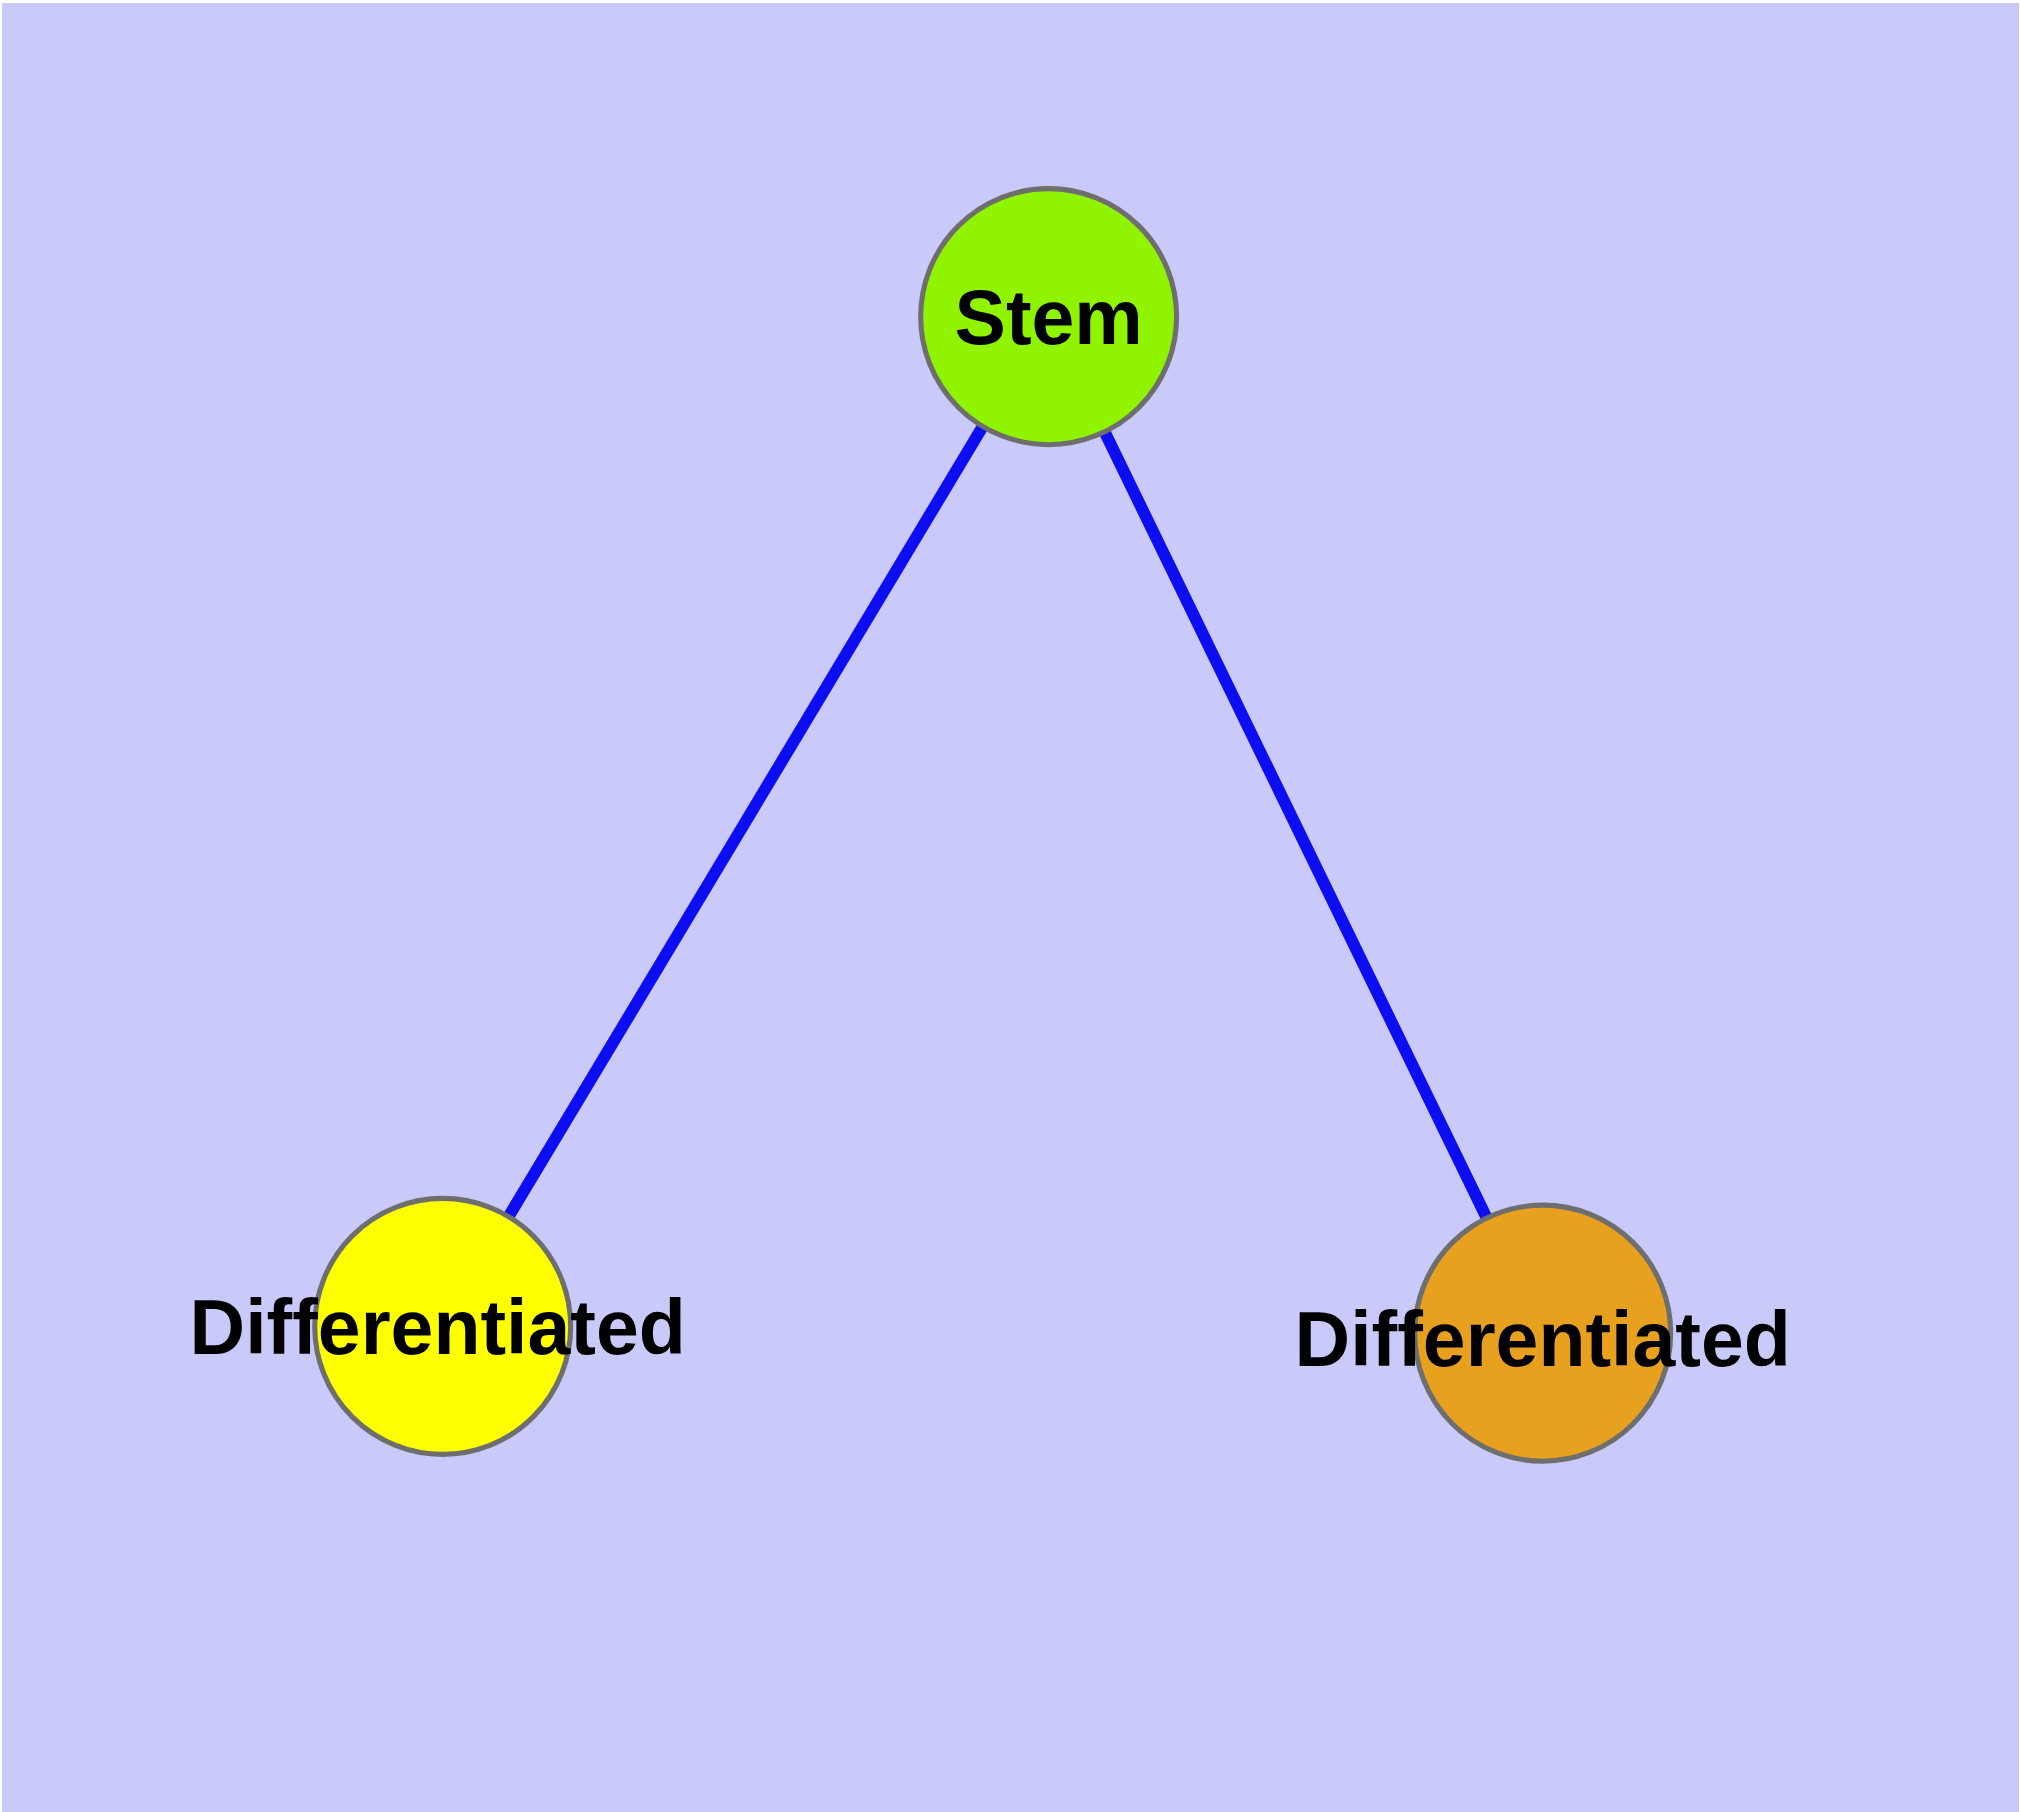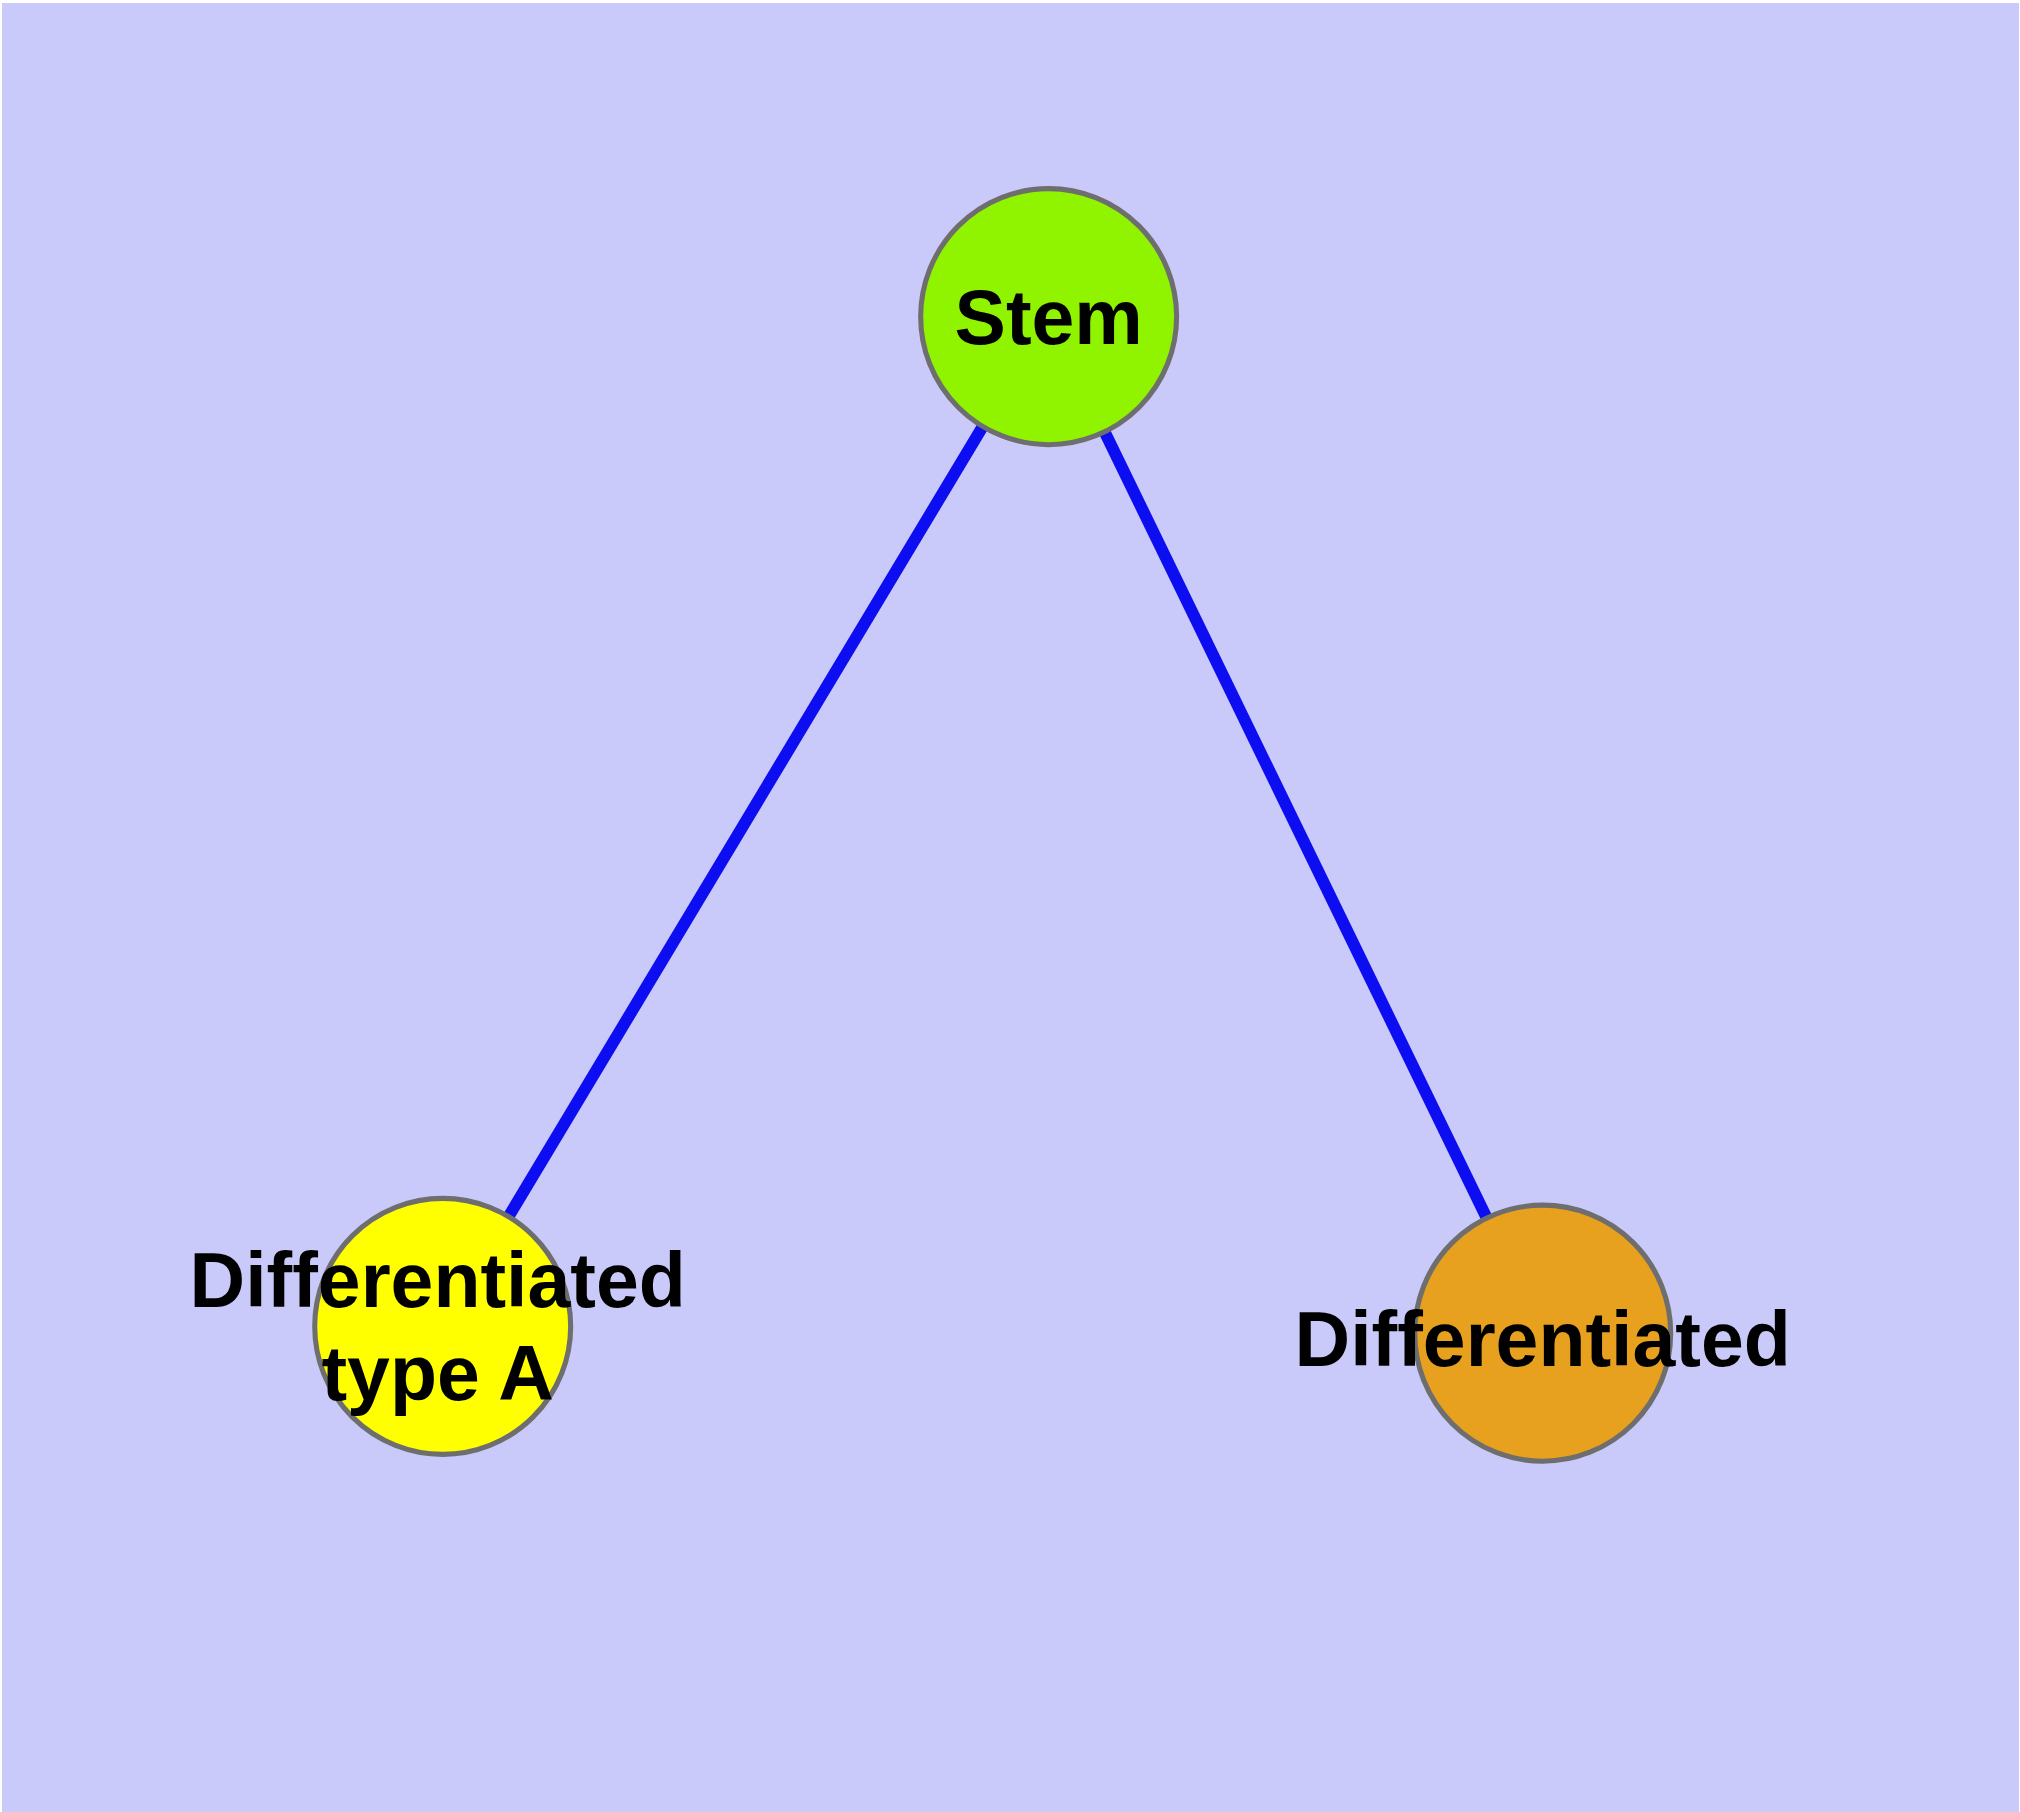--- a/index.html
+++ b/index.html
@@ -74,21 +74,20 @@
 
       <circle class="node-circle" cx="1818" cy="1569" r="151" fill="#E8A11E" stroke="#6E6E6E"></circle>
     </svg>
 
     <div class="node-label" style="left:1047px; top:314px;">
       <span class="line">Stem</span>
     </div>
 
     <div class="node-label" style="left:436px; top:1324px;">
       <span class="line">Differentiated</span>
-      <span class="line">type A</span>
     </div>
 
     <div class="node-label" style="left:1541px; top:1336px;">
       <span class="line">Differentiated</span>
     </div>
 
   </div>
 </div>
 
 

